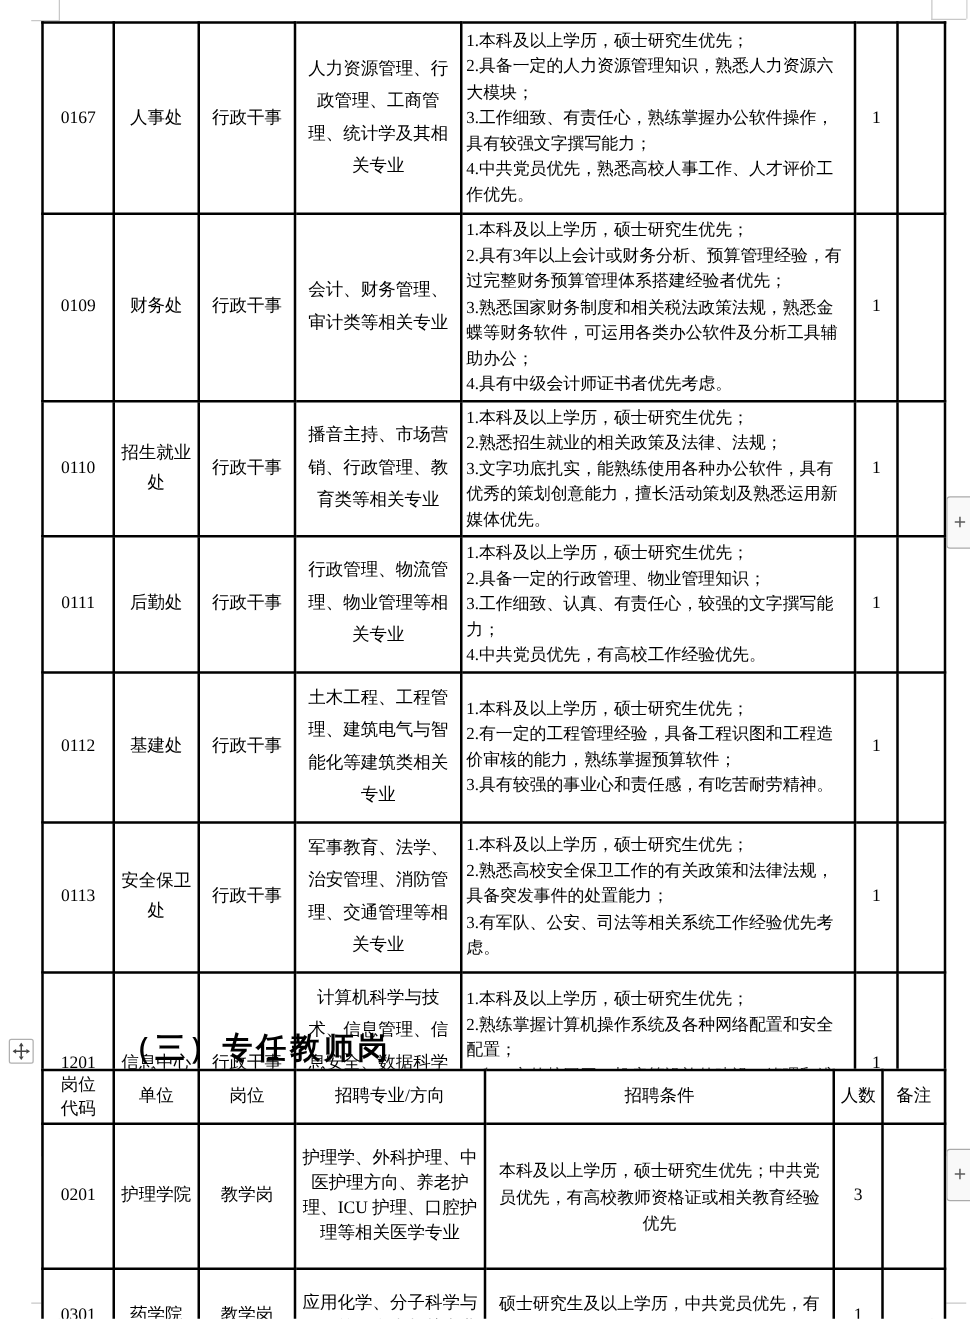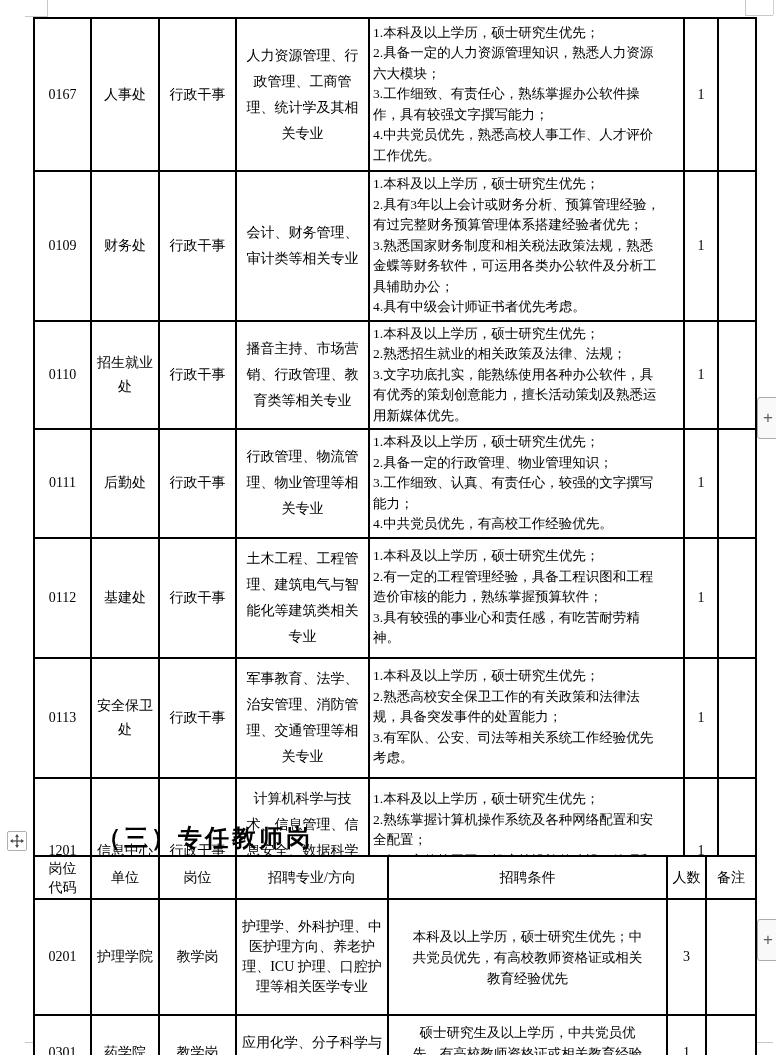--- a/index.html
+++ b/index.html
@@ -15,24 +15,24 @@
   
   table.t{position:absolute;border-collapse:collapse;table-layout:fixed;background:#fff;}
   table.t1{left:33px;top:17px;width:722px;}
   table.t2{left:33px;top:855px;width:722px;}
   .t td,.t th{border:2px solid #000;font-size:14px;line-height:24px;text-align:center;
               vertical-align:middle;padding:1px 3px;overflow:hidden;font-weight:normal;}
   .t th{white-space:pre-line;line-height:19px;}
   .t1 td.c-unit{line-height:24px;}
   .t1 td.c-major{line-height:26px;padding:7px 4px;}
   .t1 td.c-cond{text-align:left;white-space:pre-line;font-size:13.5px;line-height:20.5px;
-                padding:2px 18px 2px 3px;}
+                padding:2px 8px 2px 3px;}
   .t2 td{line-height:20px;}
   .t2 td.c-major{padding:17px 4px;}
-  .t2 td.c-cond{font-size:13.5px;line-height:21px;padding:2px 18px;}
+  .t2 td.c-cond{font-size:13.5px;line-height:21px;padding:2px 5px;}
   
   .sec-title{position:absolute;left:97px;top:822px;font-size:24px;font-weight:600;
              letter-spacing:3px;white-space:nowrap;}
   
   .move-handle{position:absolute;left:7px;top:831px;width:20px;height:20px;background:#fff;
                border:1px solid #b0b0b0;border-radius:2px;display:flex;align-items:center;
                justify-content:center;box-sizing:border-box;cursor:move;}
   
   .plus-btn{position:absolute;left:757px;width:26px;height:42px;background:#f9f9f9;
             border:1px solid #ababab;border-radius:3px;box-sizing:border-box;color:#5e5e5e;

